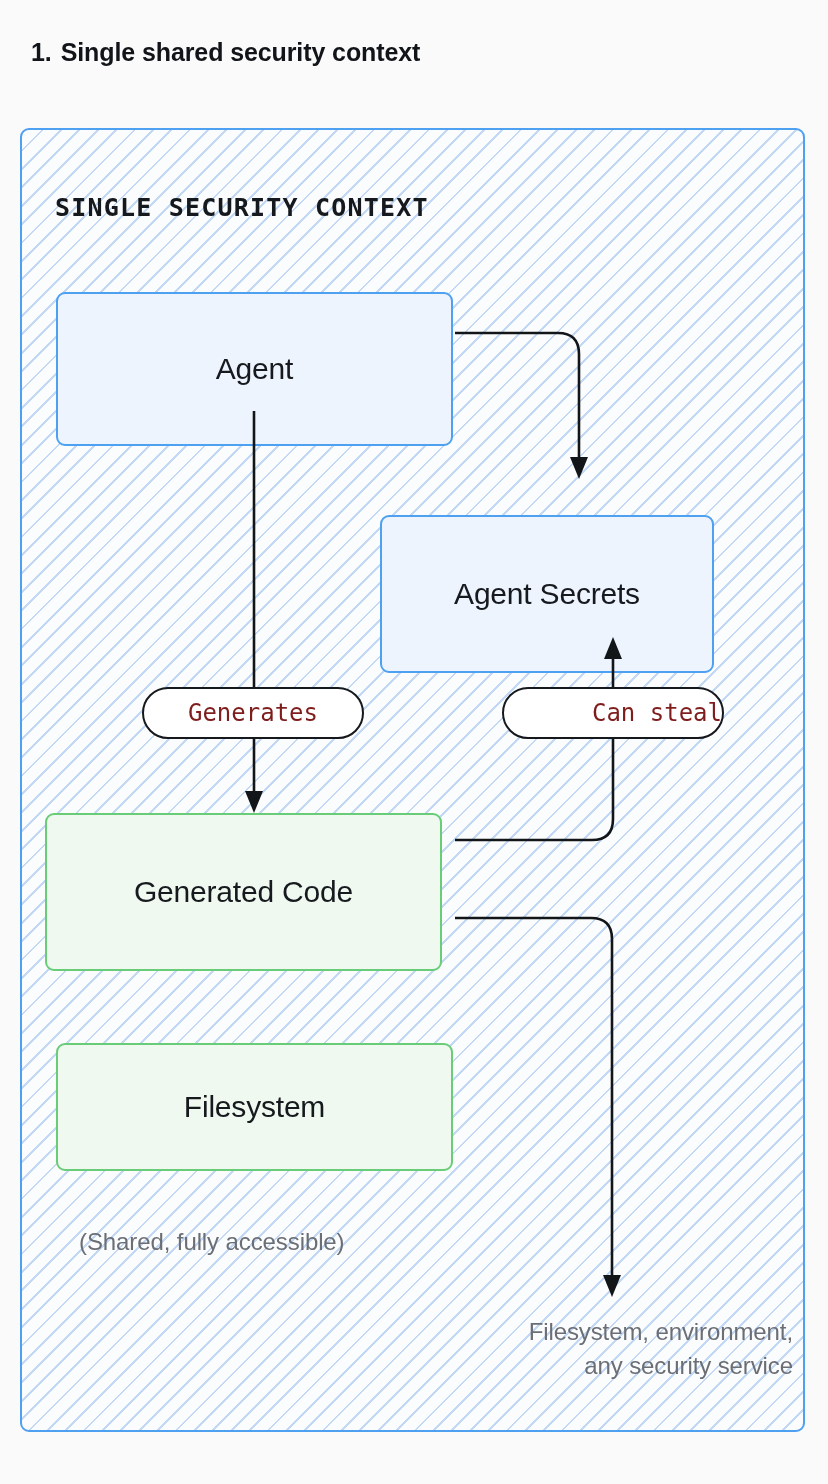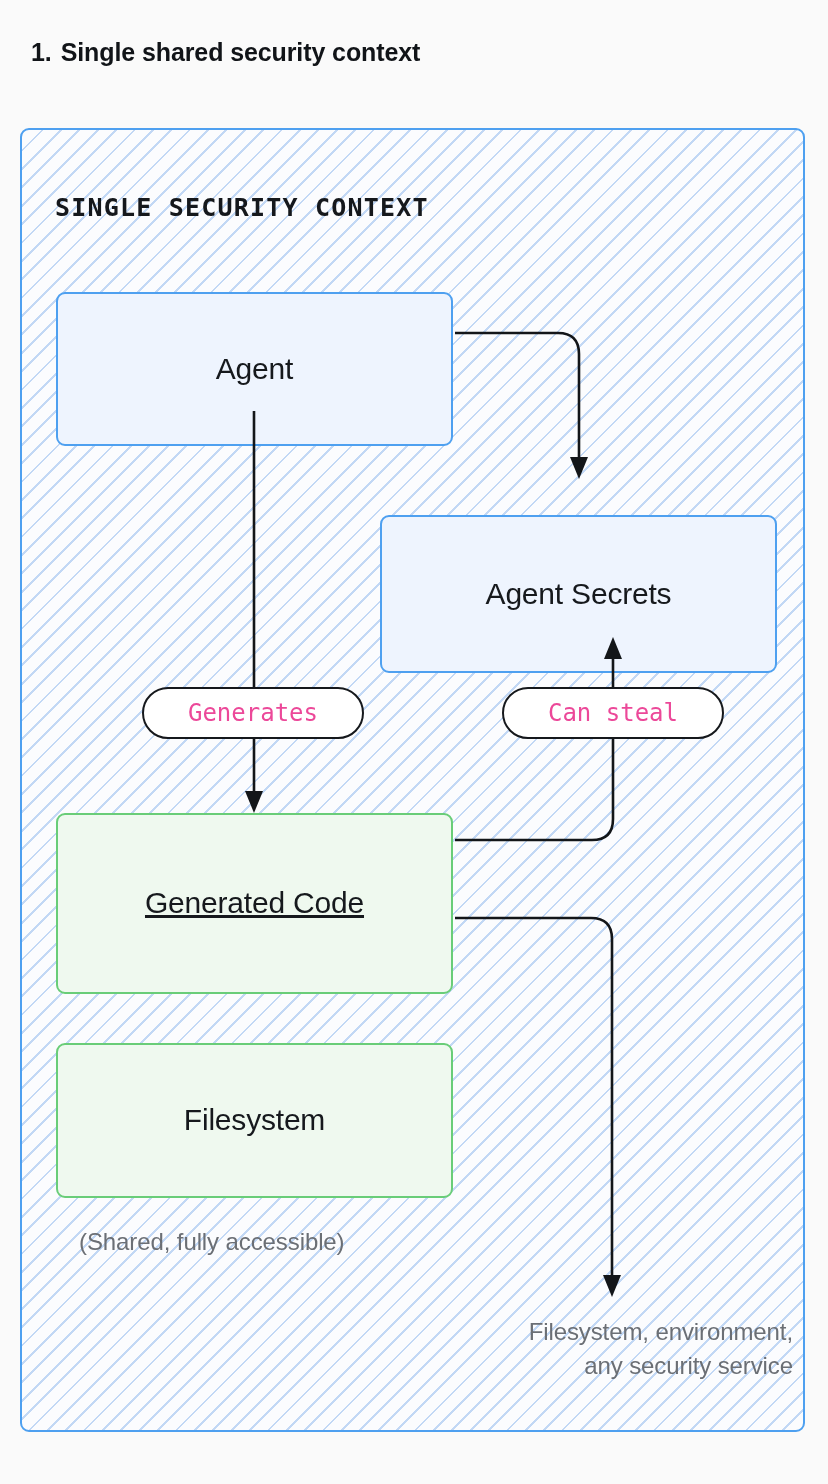--- a/index.html
+++ b/index.html
@@ -80,23 +80,23 @@
     background: #eef4fe;
     border: 2.5px solid #4ea0f0;
     margin-top: 36px;
   }
   .node.green {
     background: #eff9ef;
     border: 2.5px solid #69cd78;
   }
 
   #node-agent          { left: 34px;  top: 126px; width: 397px; height: 154px; }
-  #node-agent-secrets  { left: 358px; top: 349px; width: 397px; height: 158px; }
-  #node-codeexec       { left: 34px;  top: 683px; width: 397px; height: 181px; text-decoration: underline; }
-  #node-filesystem     { left: 34px;  top: 913px; width: 397px; height: 155px; }
+  #node-agent-secrets  { left: 358px; top: 349px; width: 334px; height: 158px; }
+  #node-codeexec       { left: 23px;  top: 683px; width: 397px; height: 158px; }
+  #node-filesystem     { left: 34px;  top: 913px; width: 397px; height: 128px; }
 
   
   .caption {
     position: absolute;
     color: #6b6f75;
     font-size: 24px;
     line-height: 1.42;
     letter-spacing: -0.1px;
   }
   #caption-shared {
@@ -113,29 +113,29 @@
 
   
   .pill {
     position: absolute;
     box-sizing: border-box;
     background: #ffffff;
     border: 2.5px solid #15181c;
     border-radius: 999px;
     font-family: "DejaVu Sans Mono", "Liberation Mono", monospace;
     font-size: 24px;
-    color: #ec4899;
+    color: #7f1d1d;
     display: flex;
     align-items: center;
     justify-content: center;
     white-space: nowrap;
     z-index: 5;
   }
   #pill-generates { left: 120px; top: 557px; width: 222px; height: 52px; }
-  #pill-cansteal  { left: 480px; top: 557px; width: 222px; height: 52px; }
+  #pill-cansteal  { left: 480px; top: 557px; width: 222px; height: 52px; justify-content: flex-end; }
 
   
   #edges {
     position: absolute;
     left: 0; top: 0;
     width: 785px;
     height: 1304px;
     pointer-events: none;
     z-index: 2;
   }

